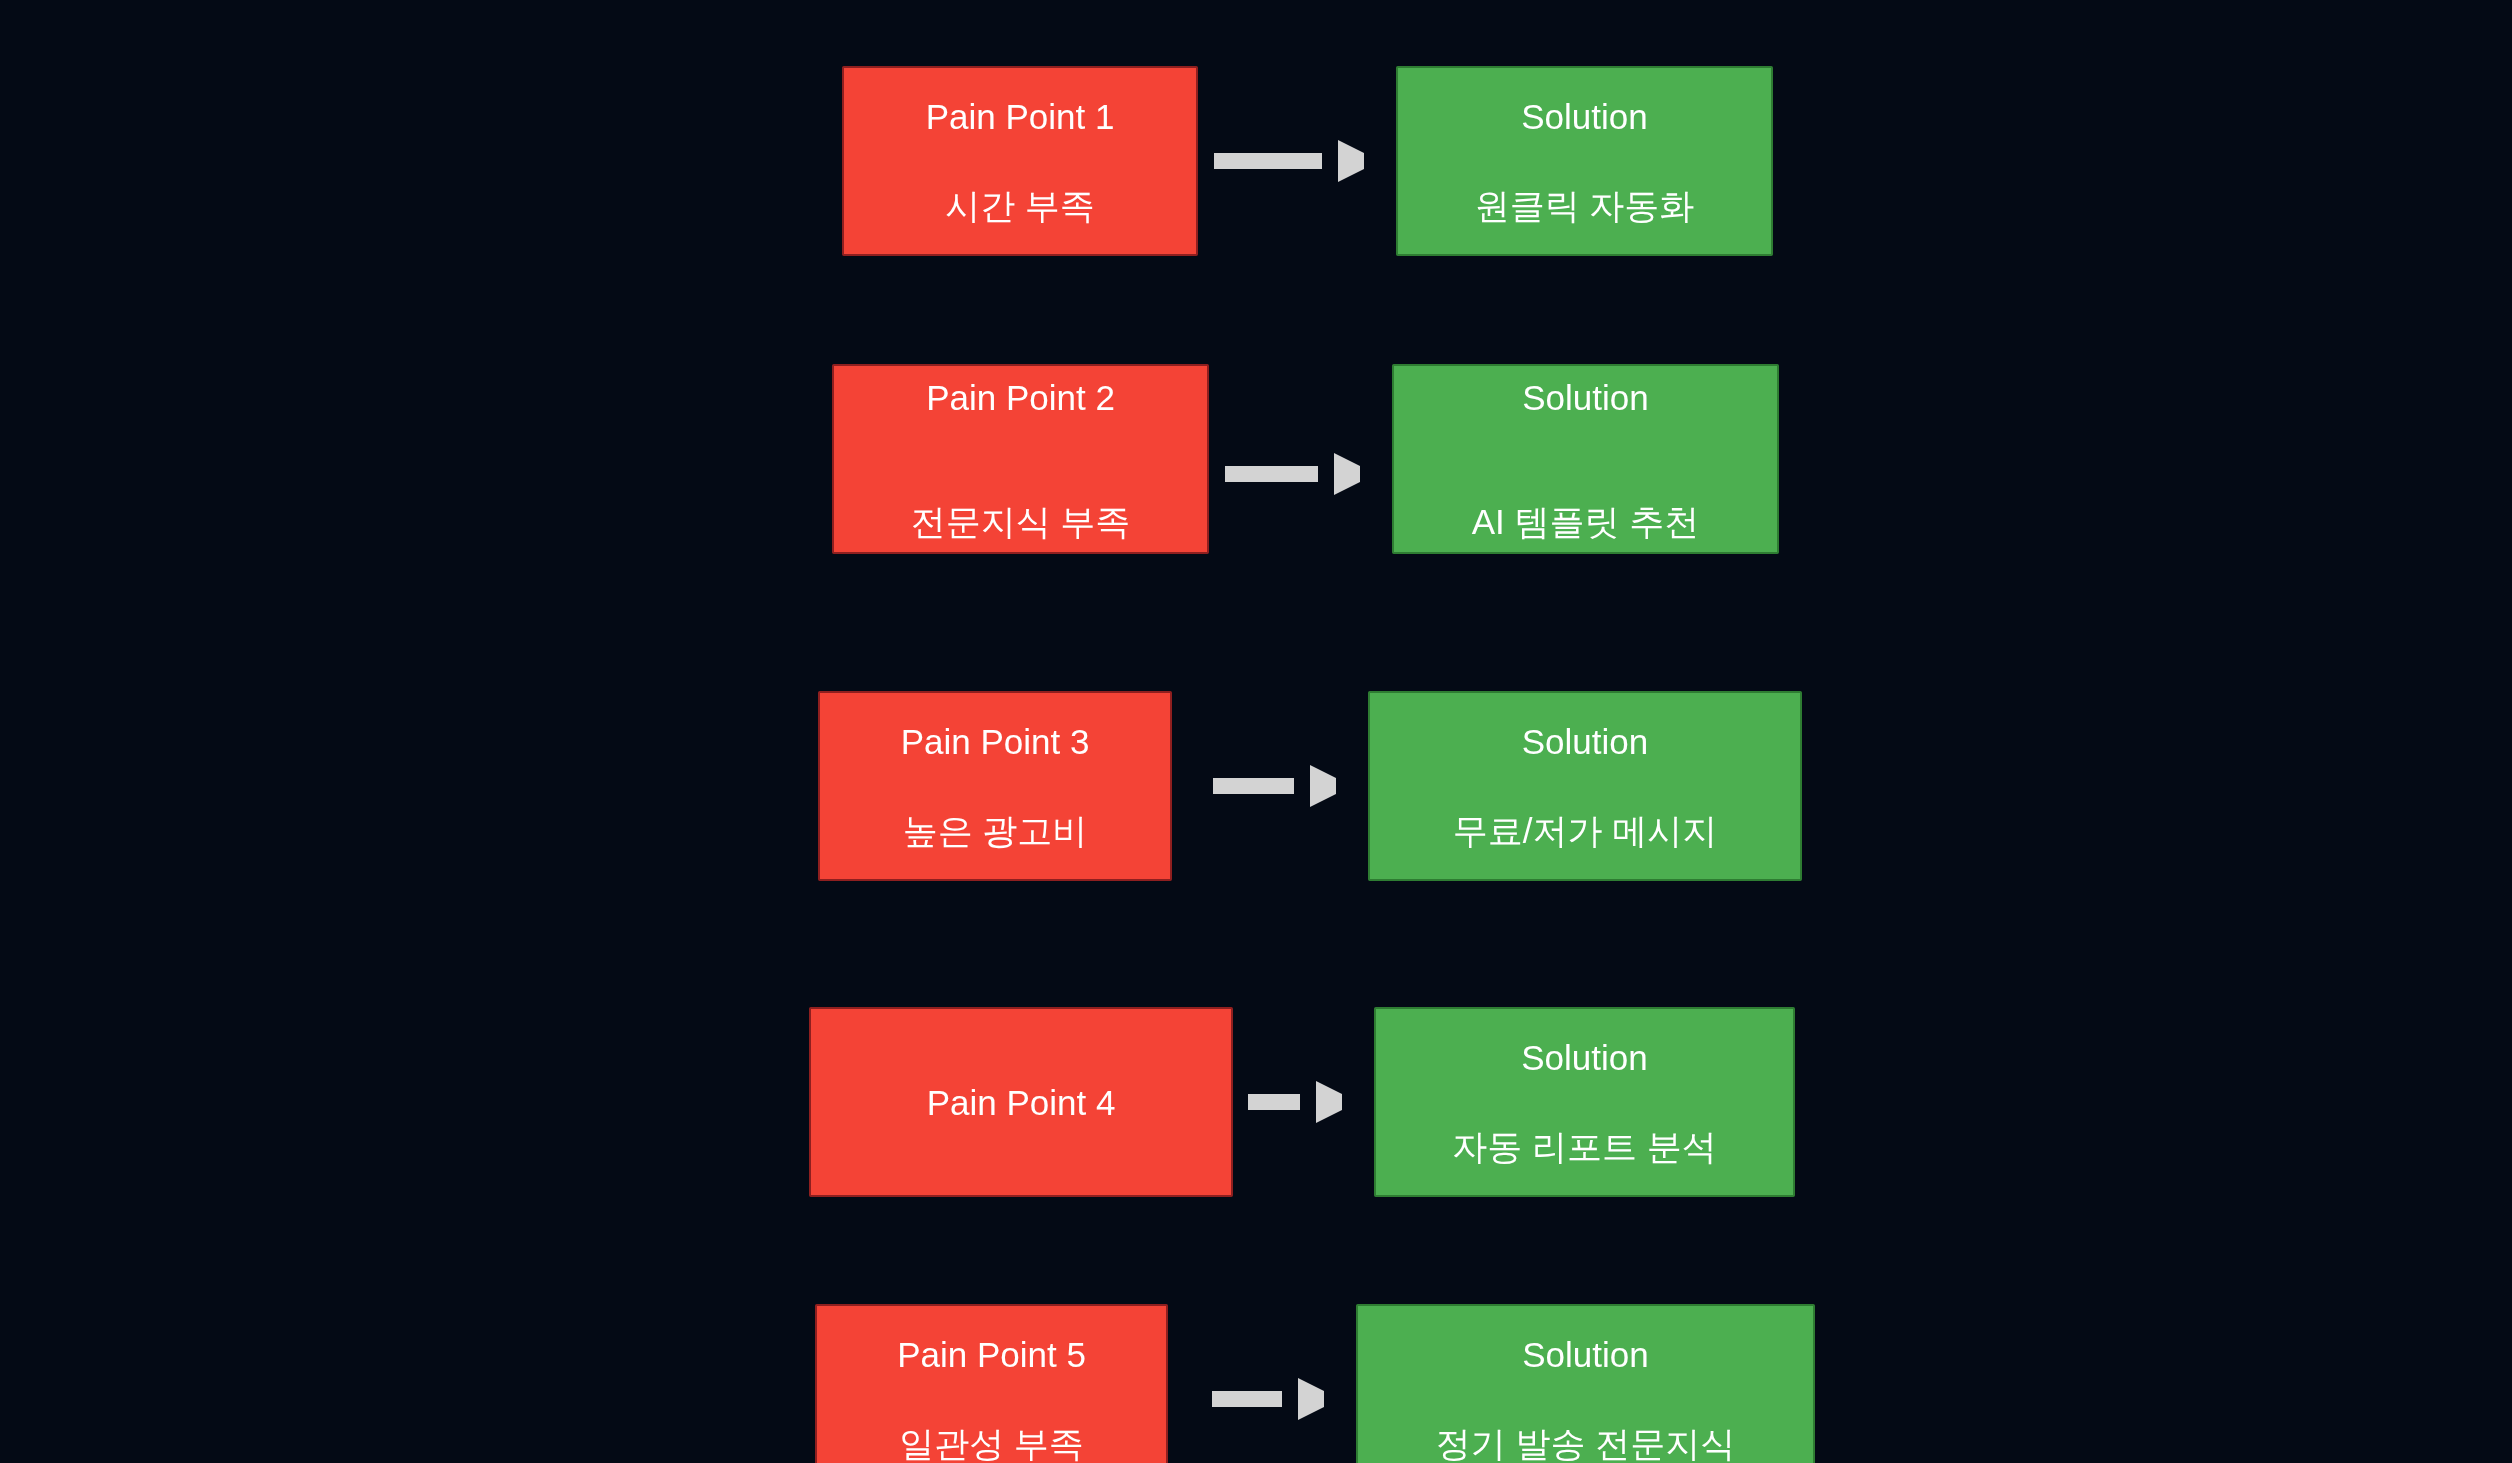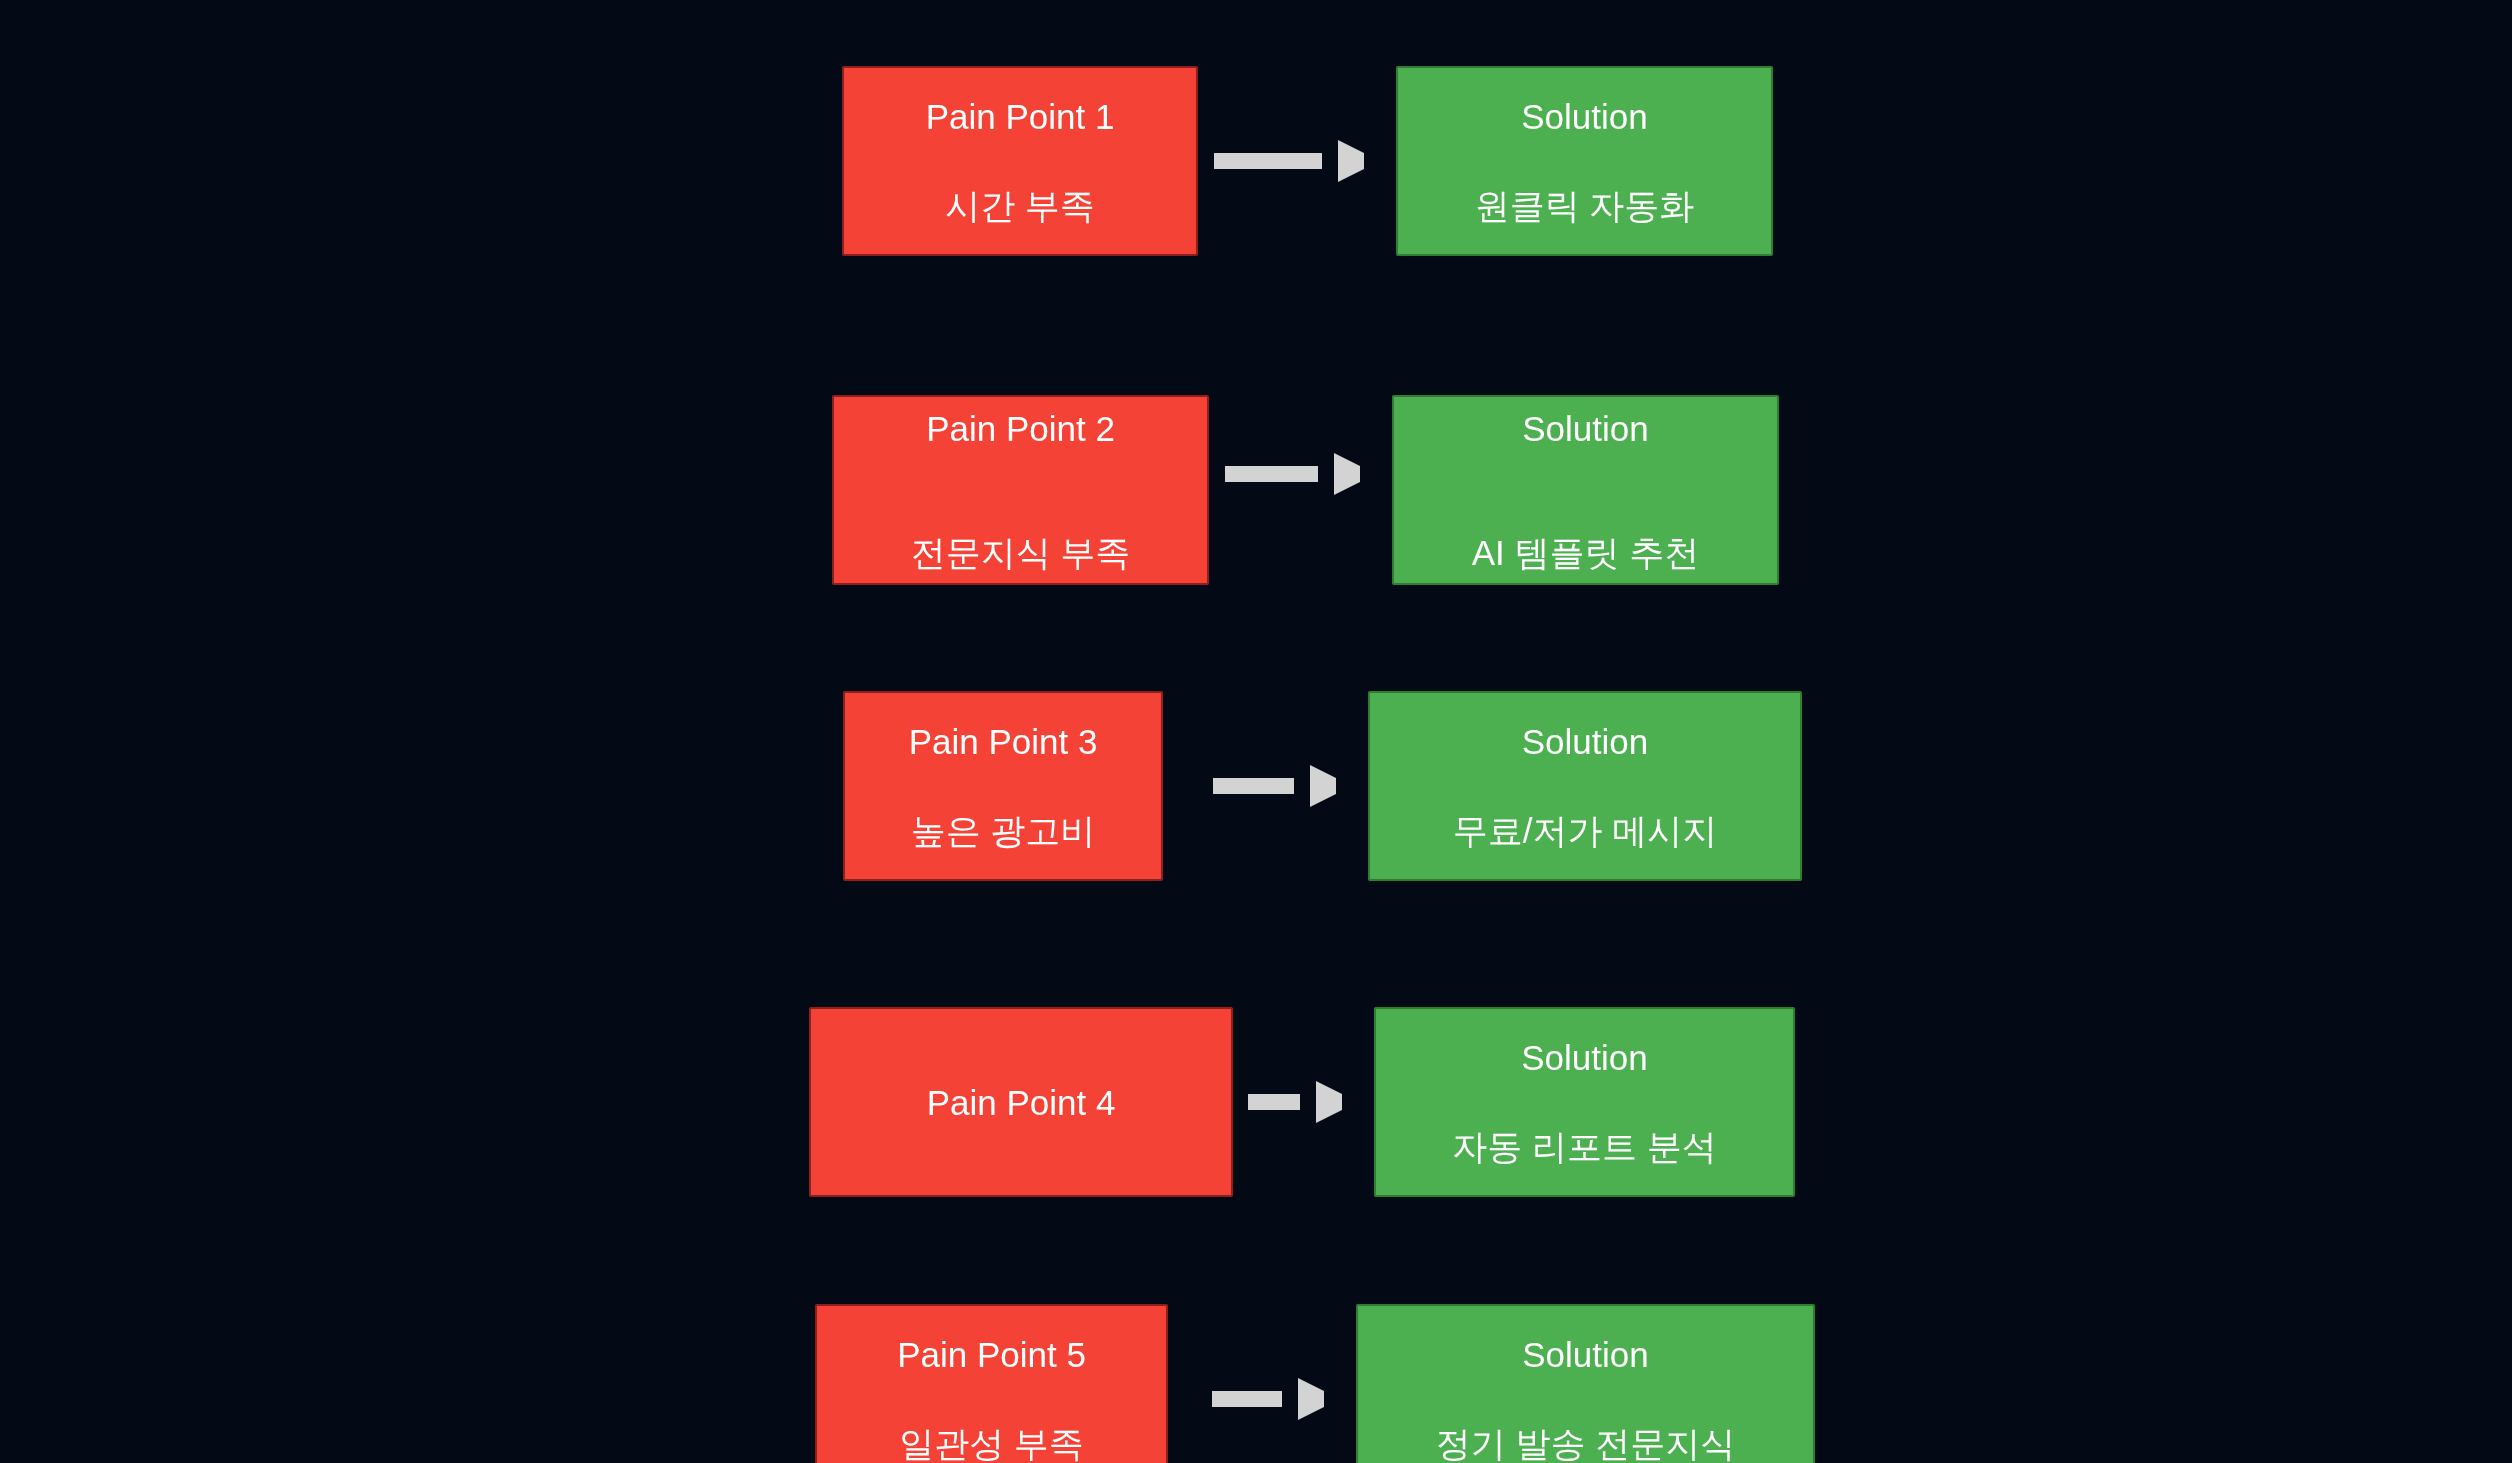--- a/index.html
+++ b/index.html
@@ -38,25 +38,25 @@
   }
   .pain {
     background: var(--pain-fill);
     border: 2.8px solid var(--pain-border);
   }
   .solution {
     background: var(--solution-fill);
     border: 2.8px solid var(--solution-border);
   }
   
-  .r1 { top: 17.5px; }   .r2 { top: 347px; gap: 35px; }  .r3 { top: 643px; }
+  .r1 { top: 17.5px; }   .r2 { top: 316px; gap: 35px; }  .r3 { top: 643px; }
   .r4 { top: 959px; } .r5 { top: 1256px; }
   .pain.r1 { left: 794px;  width: 356px; }
   .pain.r2 { left: 784px;  width: 377px; }
-  .pain.r3 { left: 795px;  width: 320px; }
+  .pain.r3 { left: 770px;  width: 354px; }
   .pain.r4 { left: 761px;  width: 424px; justify-content: center; }
   .pain.r5 { left: 767px;  width: 353px; }
   .solution.r1 { left: 1348px; width: 377px; }
   .solution.r2 { left: 1344px; width: 387px; }
   .solution.r3 { left: 1320px; width: 434px; }
   .solution.r4 { left: 1326px; width: 421px; }
   .solution.r5 { left: 1308px; width: 459px; }
 
   .arrow {
     position: absolute;

